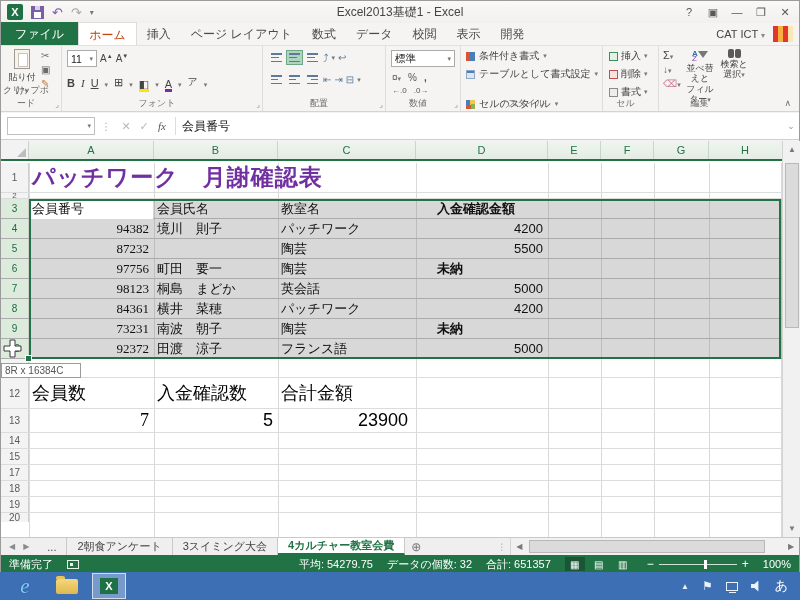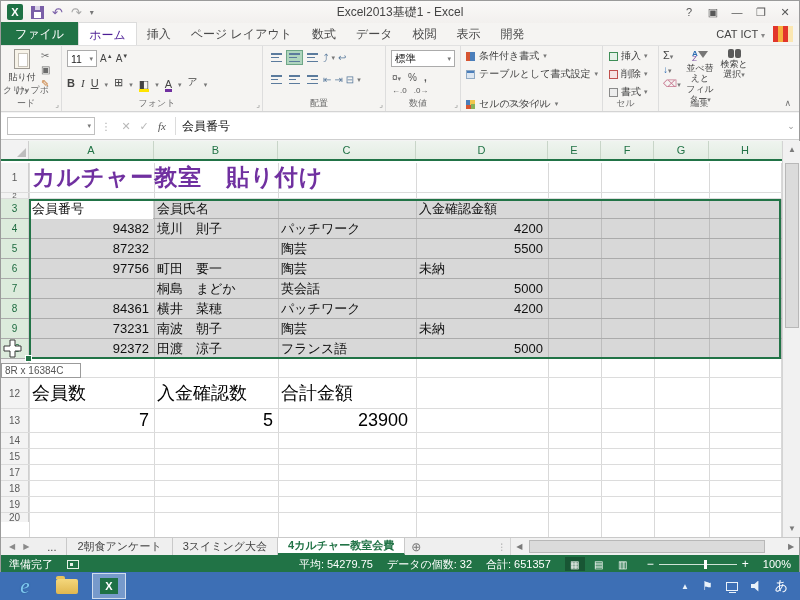--- a/index.html
+++ b/index.html
@@ -19,21 +19,21 @@
   .undo,.redo{font-size:13px;line-height:13px;color:#7A5FA8;}
   .redo{color:#A8A8A8;}
   .qat-dd{font-size:8px;color:#777;}
   .win-title{position:absolute;left:0;right:0;top:3px;text-align:center;font-size:12px;color:#444;}
   .winbtns{position:absolute;right:2px;top:0;display:flex;height:22px;}
   .winbtn{width:24px;height:22px;display:flex;align-items:center;justify-content:center;font-size:11px;color:#585858;}
   
   .tabstrip{position:absolute;left:0;top:22px;width:100%;height:23px;background:#F5F4F2;border-bottom:1px solid #E1E1E1;display:flex;align-items:flex-end;}
   .file-tab{background:#217346;color:#fff;font-size:12px;padding:4px 14px;height:23px;}
   .rtab{font-size:12px;color:#4A4A4A;padding:4px 10px;height:23px;}
-  .rtab.active{background:#FFFFFF;color:#4c1d95;border:1px solid #DCDCDC;border-bottom:none;}
+  .rtab.active{background:#FFFFFF;color:#c2410c;border:1px solid #DCDCDC;border-bottom:none;}
   .acct{position:absolute;right:34px;top:27px;font-size:11px;color:#444;}
   .acct .dd{font-size:8px;color:#888;}
   .acct-logo{position:absolute;right:6px;top:25px;width:20px;height:16px;
      background:linear-gradient(90deg,#E2352B 25%,#F6B03D 25%,#F6B03D 50%,#E2352B 50%,#E2352B 75%,#FBE7B1 75%);}
   
   .ribbon{position:absolute;left:0;top:45px;width:100%;height:66px;background:#F5F4F2;border-bottom:1px solid #D4D4D4;}
   .rgroup{position:absolute;top:0;height:65px;border-right:1px solid #DDDDDD;}
   .glabel{position:absolute;bottom:1px;left:0;right:10px;text-align:center;font-size:9px;color:#6A6A6A;}
   .launcher{position:absolute;bottom:2px;right:2px;font-size:8px;color:#8A8A8A;}
   .g-clip{left:0;width:61px;}
@@ -93,26 +93,26 @@
   .gridbody{position:absolute;left:0;top:22px;width:781px;height:374px;overflow:hidden;background:#fff;}
   .vline{position:absolute;top:0;bottom:0;width:1px;background:#D9D9D9;}
   .grow{position:relative;border-bottom:1px solid #DCDCDC;}
   .grow.sel{background:rgba(125,125,125,0.30);border-bottom-color:#ABABAB;}
   .rh{position:absolute;left:0;top:0;bottom:0;width:28px;background:#F3F3F3;border-right:1px solid #CFCFCF;
       display:flex;align-items:center;justify-content:center;font-size:10px;color:#5A5A5A;}
   .grow.sel .rh{background:#DCEBDC;color:#1D6B3F;}
   .r1{height:30px;}.r2{height:6px;}.rn{height:20px;}.r11{height:19px;}.r12{height:31px;}.r13{height:24px;}.rs{height:16px;}.r20{height:9px;border-bottom:none;}
   .r2 .rh{font-size:8px;}
   .txt{position:absolute;top:0;bottom:0;font-size:13px;color:#111;display:flex;align-items:center;white-space:nowrap;overflow:visible;z-index:2;}
-  .ta{left:29px;width:122px;justify-content:flex-end;padding-right:3px;}
+  .ta{left:29px;width:122px;justify-content:flex-end;padding-right:3px;font-family:Liberation Serif, serif;}
   .ta-l{left:31px;width:120px;justify-content:flex-start;}
   .tb{left:156px;width:119px;}
   .tc{left:280px;width:133px;}
   .td{left:418px;width:127px;justify-content:flex-end;padding-right:3px;}
-  .td-l{left:418px;width:127px;justify-content:flex-start;}
+  .td-l{left:436px;width:127px;justify-content:flex-start;font-weight:bold;}
   .big{font-size:18px;color:#000;}
   .titletext{position:absolute;left:31px;top:0;bottom:0;display:flex;align-items:center;font-size:23px;font-weight:bold;color:#7030A0;white-space:nowrap;z-index:2;letter-spacing:1px;}
   .activecell{position:absolute;left:28px;top:0;width:124px;height:20px;background:#FFFFFF;z-index:1;}
   .selborder{position:absolute;left:28px;top:36px;width:752px;height:160px;border:2px solid #217346;z-index:5;pointer-events:none;}
   .fillhandle{position:absolute;left:24px;top:192px;width:7px;height:7px;background:#217346;border:1px solid #fff;z-index:6;}
   .seltip{position:absolute;left:0px;top:200px;width:80px;height:15px;background:#FFFFFF;border:1px solid #9B9B9B;font-size:10px;color:#555;display:flex;align-items:center;padding-left:3px;z-index:7;}
   .cursor{position:absolute;left:2px;top:176px;z-index:8;}
   
   .vscroll{position:absolute;left:781px;top:140px;width:19px;height:396px;background:#F1F1F1;border-left:1px solid #D4D4D4;}
   .vs-arrow{height:17px;display:flex;align-items:center;justify-content:center;font-size:8px;color:#7A7A7A;}
@@ -403,30 +403,31 @@
         <div class="vline" style="left:277px;"></div>
           <div class="vline" style="left:415px;"></div>
         <div class="vline" style="left:547px;"></div>
           <div class="vline" style="left:600px;"></div>
         <div class="vline" style="left:653px;"></div>
           <div class="vline" style="left:708px;"></div>
         <div class="vline" style="left:780px;"></div>
 
         <div class="grow r1">
           <div class="rh">1</div>
-          <span class="titletext">カルチャー教室　貼り付け</span>
+          <span class="titletext">パッチワーク　月謝確認表</span>
         </div>
         <div class="grow r2">
           <div class="rh">2</div>
         </div>
         <div class="grow rn sel">
           <div class="rh">3</div>
           <div class="activecell"></div>
           <span class="txt ta-l">会員番号</span>
           <span class="txt tb">会員氏名</span>
+          <span class="txt tc">教室名</span>
           <span class="txt td-l">入金確認金額</span>
         </div>
         <div class="grow rn sel">
           <div class="rh">4</div>
           <span class="txt ta">94382</span>
           <span class="txt tb">境川　則子</span>
           <span class="txt tc">パッチワーク</span>
           <span class="txt td">4200</span>
         </div>
         <div class="grow rn sel">
@@ -437,20 +438,21 @@
         </div>
         <div class="grow rn sel">
           <div class="rh">6</div>
           <span class="txt ta">97756</span>
           <span class="txt tb">町田　要一</span>
           <span class="txt tc">陶芸</span>
           <span class="txt td-l">未納</span>
         </div>
         <div class="grow rn sel">
           <div class="rh">7</div>
+          <span class="txt ta">98123</span>
           <span class="txt tb">桐島　まどか</span>
           <span class="txt tc">英会話</span>
           <span class="txt td">5000</span>
         </div>
         <div class="grow rn sel">
           <div class="rh">8</div>
           <span class="txt ta">84361</span>
           <span class="txt tb">横井　菜穂</span>
           <span class="txt tc">パッチワーク</span>
           <span class="txt td">4200</span>

